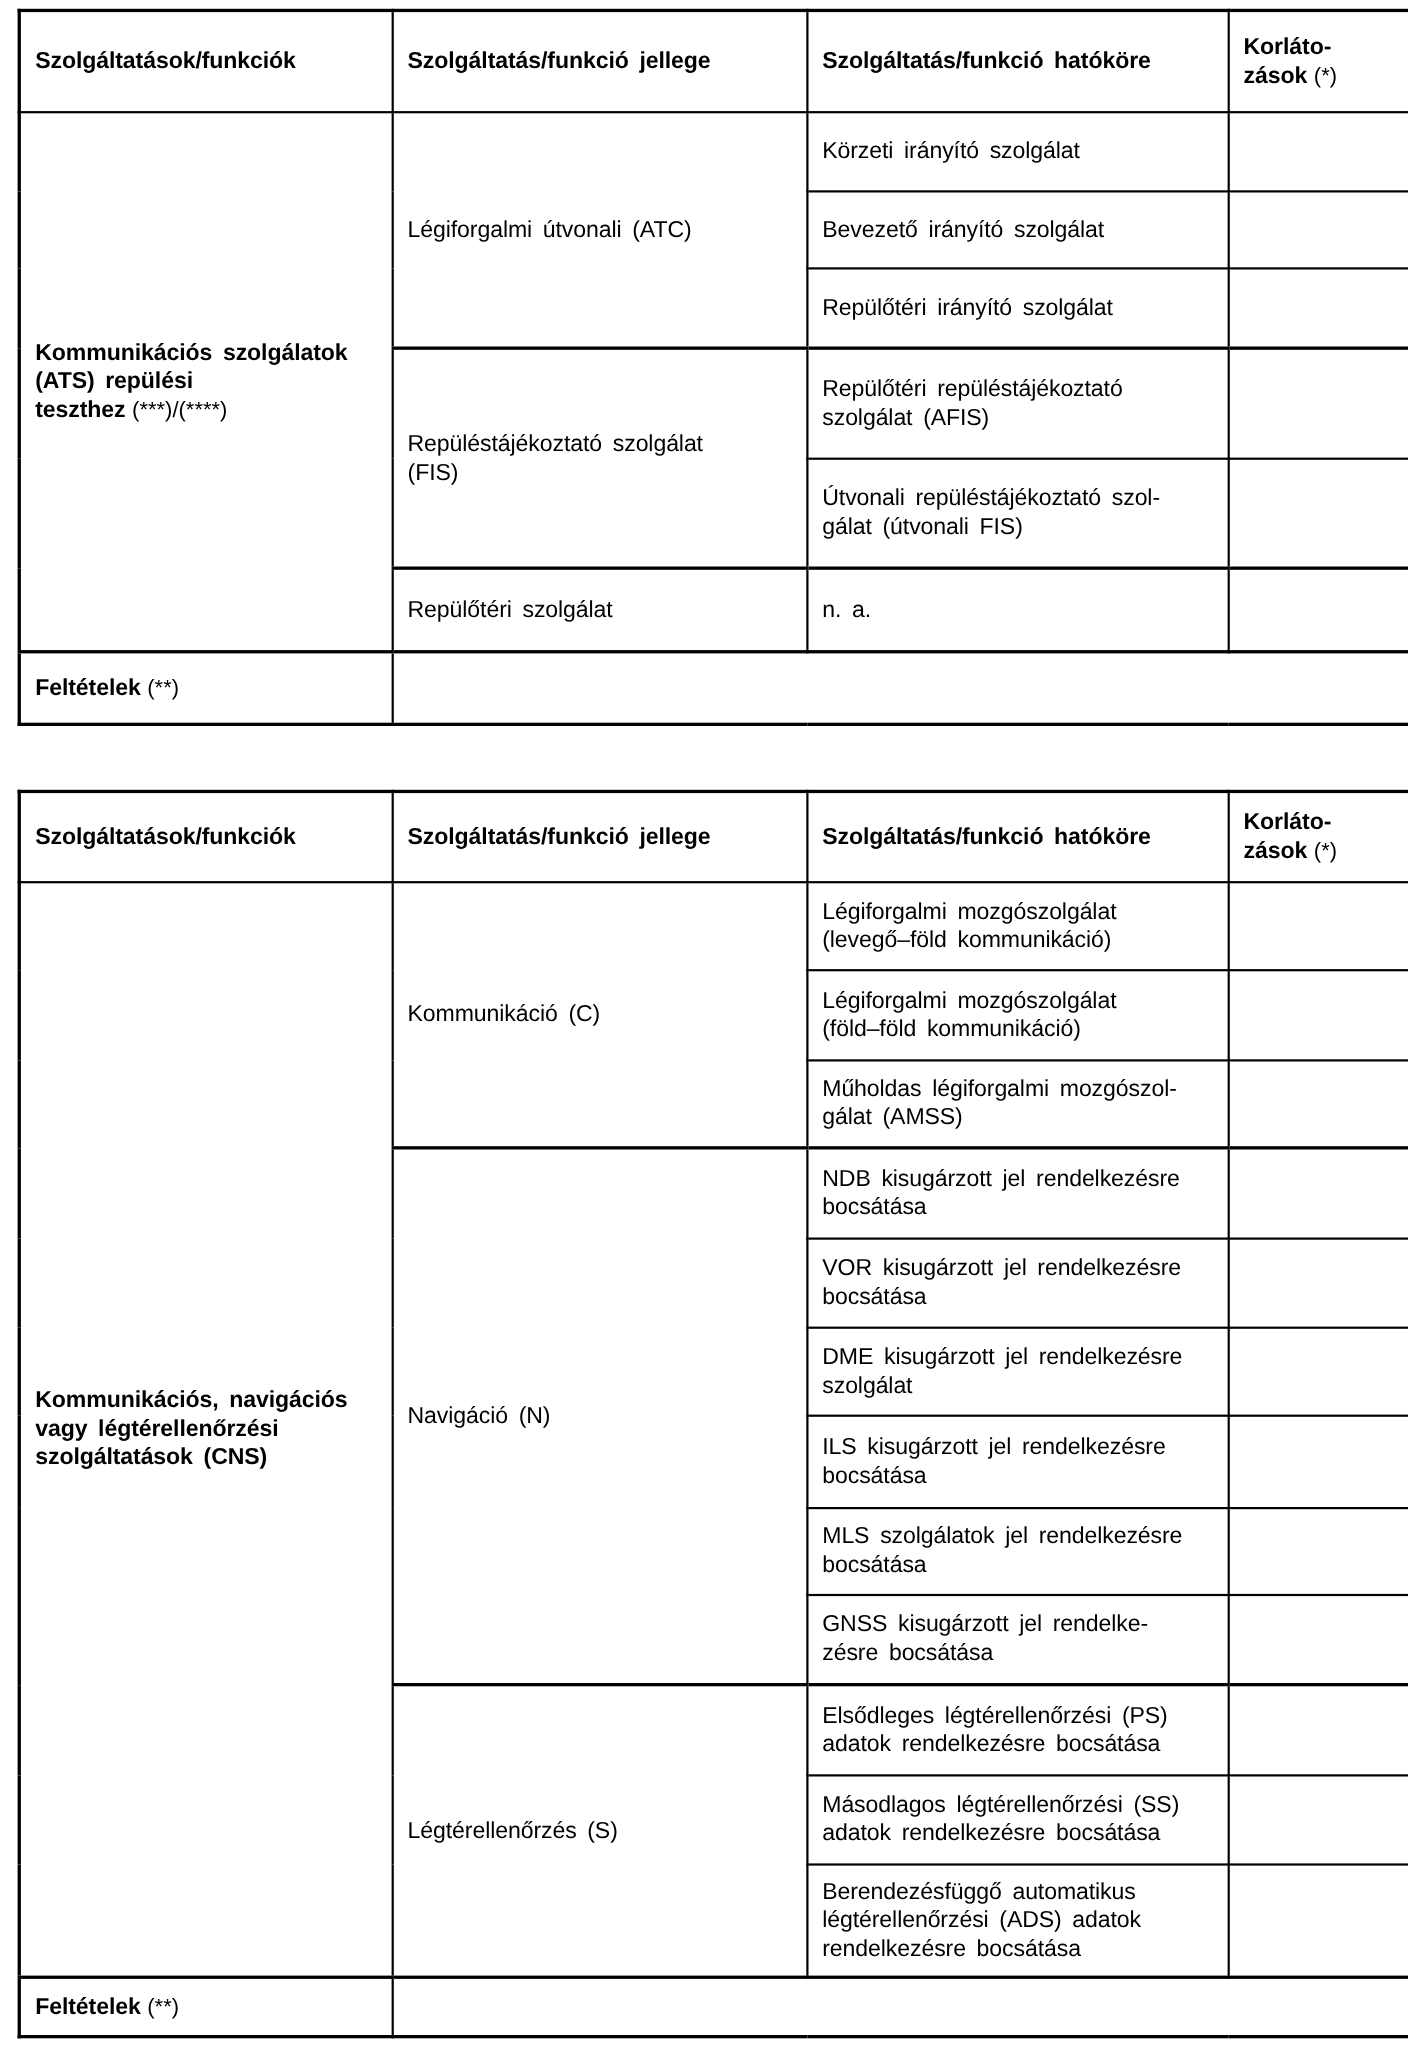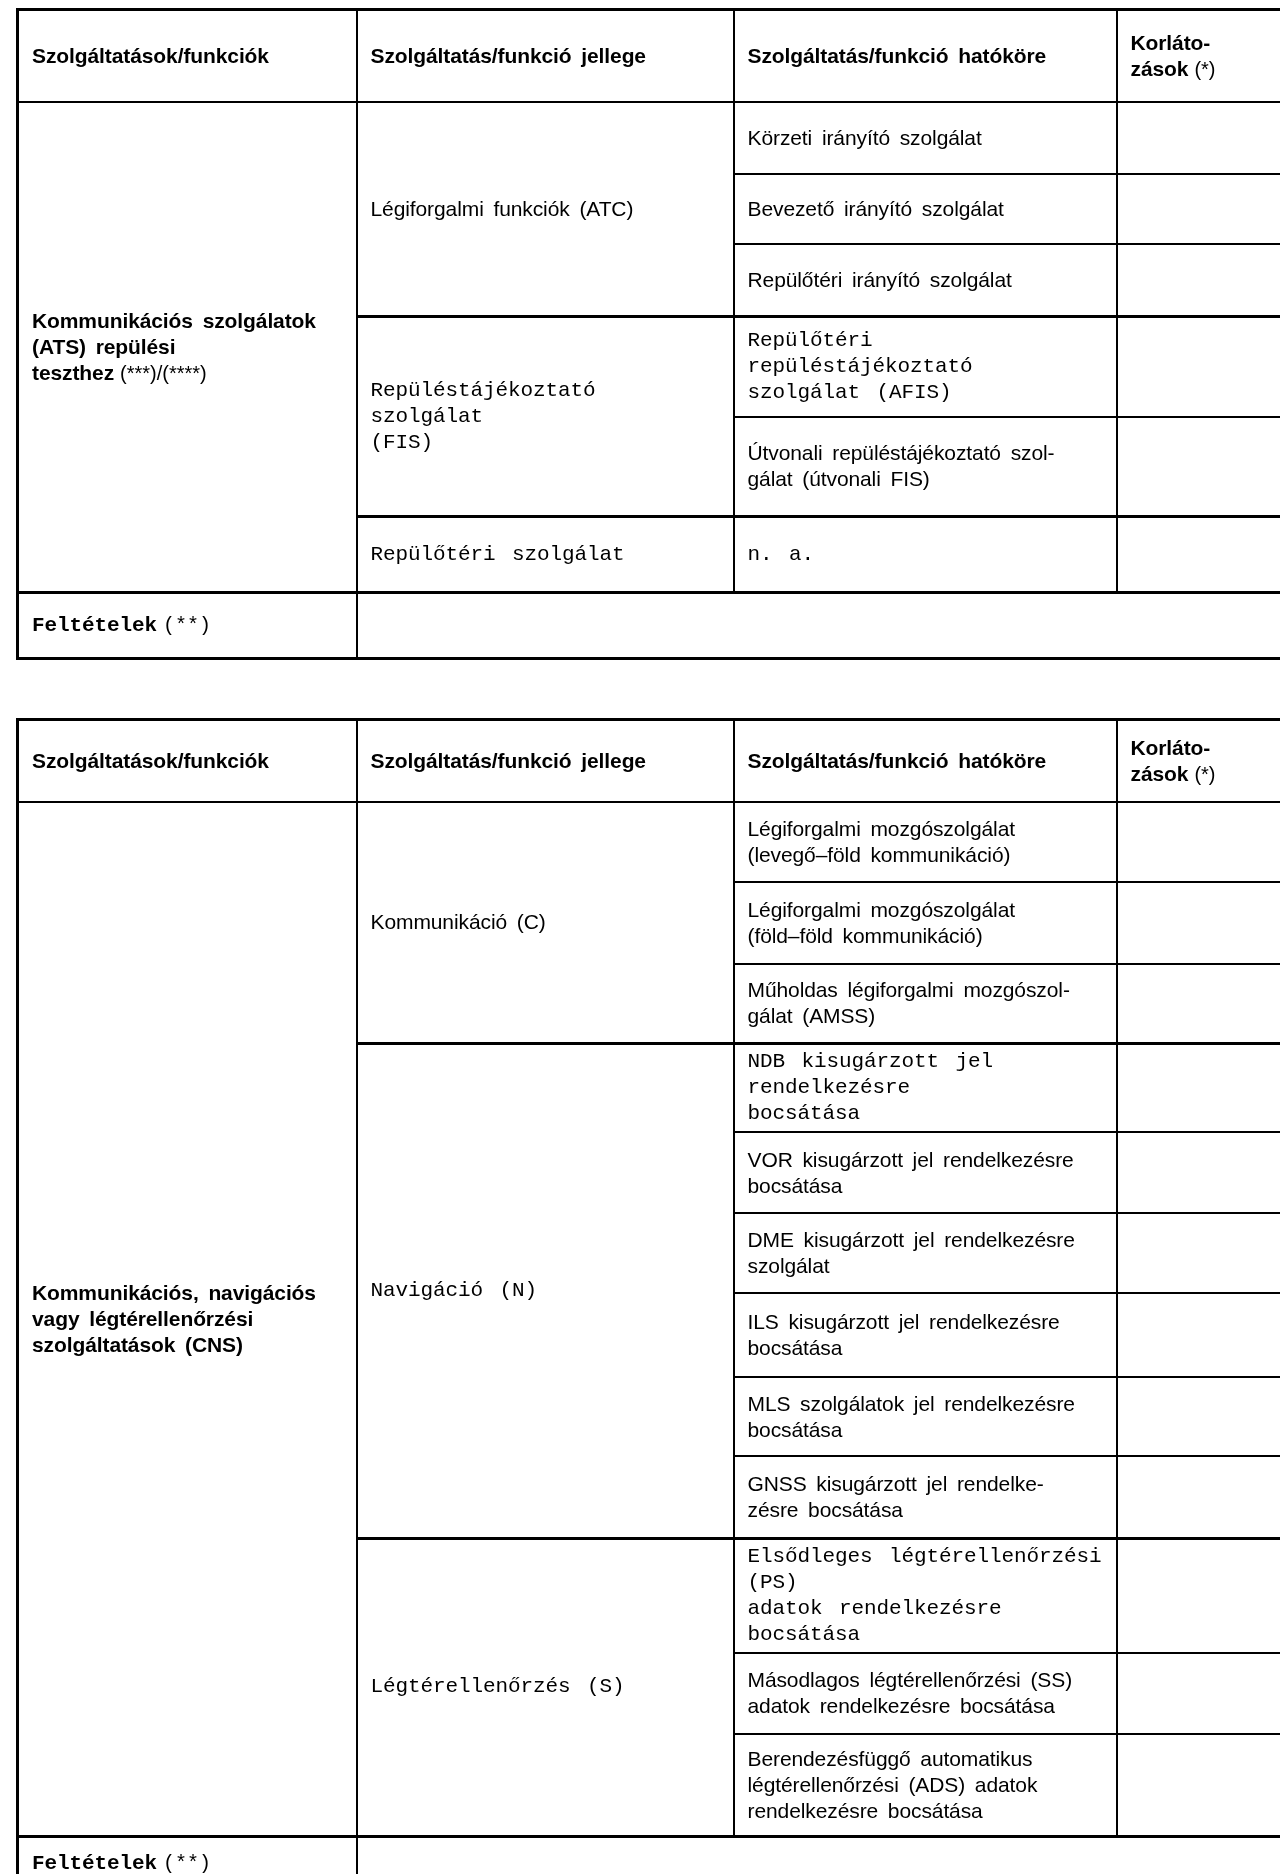--- a/index.html
+++ b/index.html
@@ -33,21 +33,21 @@
     text-align: left;
     vertical-align: middle;
     font-size: 21px;
     line-height: 26px;
     font-weight: 400;
     word-spacing: 4px;
     letter-spacing: -0.1px;
     overflow: hidden;
   }
   table.svc th { font-weight: 700; }
-  tr.thick > th, tr.thick > td { border-top-width: 3px; font-family: Liberation Mono, monospace; }
+  tr.thick > th, tr.thick > td { border-top-width: 3px; }
   .pre { white-space: pre-line; }
   .b { font-weight: 700; }
   .note { font-weight: 400; font-size: 20px; margin-left: 6px; letter-spacing: 0; }
   td.cat {
     vertical-align: top;
     padding-top: 15px;
     line-height: 27px;
   }
   td.sc { padding-left: 17px; }
   td.cond { font-weight: 700; }
@@ -70,21 +70,21 @@
         <th><span class="pre">Szolgáltatás/funkció jellege</span></th>
         <th><span class="pre">Szolgáltatás/funkció hatóköre</span></th>
         <th><span class="pre">Korláto-
 zások</span><span class="note">(*)</span></th>
       </tr>
 
       <tr style="height:72px">
         <td class="cat" rowspan="6"><span class="b pre">Kommunikációs szolgálatok
 (ATS) repülési
 teszthez</span><span class="note">(***)/(****)</span></td>
-        <td rowspan="3"><span class="pre">Légiforgalmi funkciók (ATC)</span></td>
+        <td rowspan="3"><span class="pre">Légiforgalmi útvonali (ATC)</span></td>
         <td class="sc"><span class="pre">Körzeti irányító szolgálat</span></td>
         <td></td>
       </tr>
       <tr style="height:70px">
         <td class="sc"><span class="pre">Bevezető irányító szolgálat</span></td>
         <td></td>
       </tr>
       <tr style="height:73px">
         <td class="sc"><span class="pre">Repülőtéri irányító szolgálat</span></td>
         <td></td>

